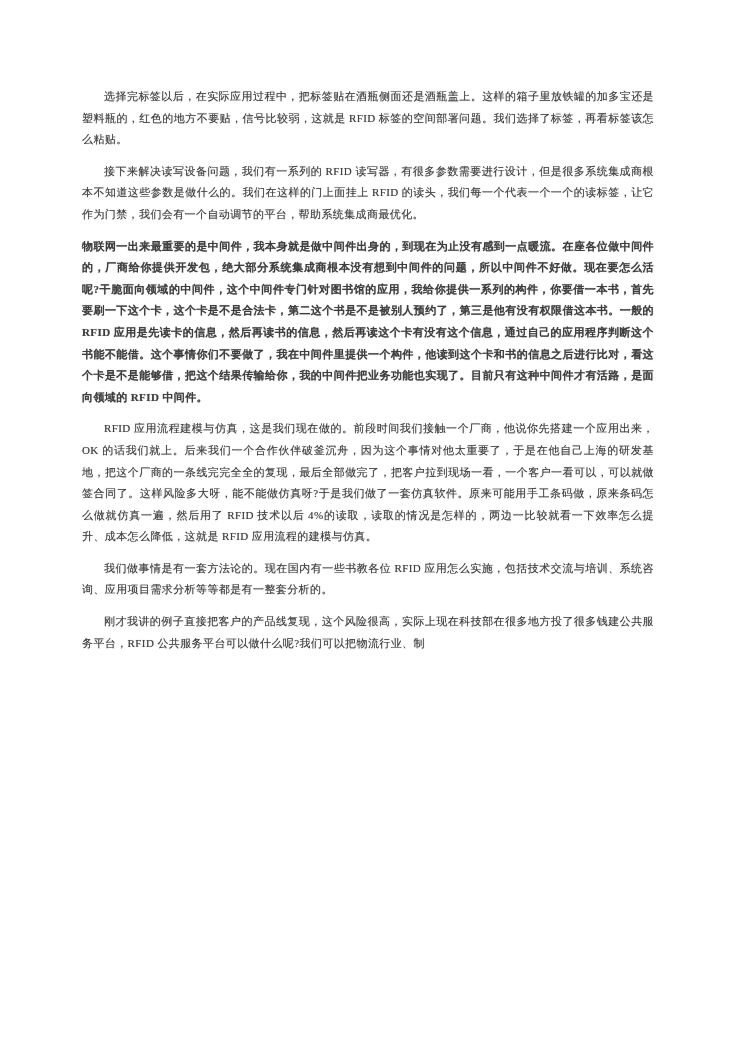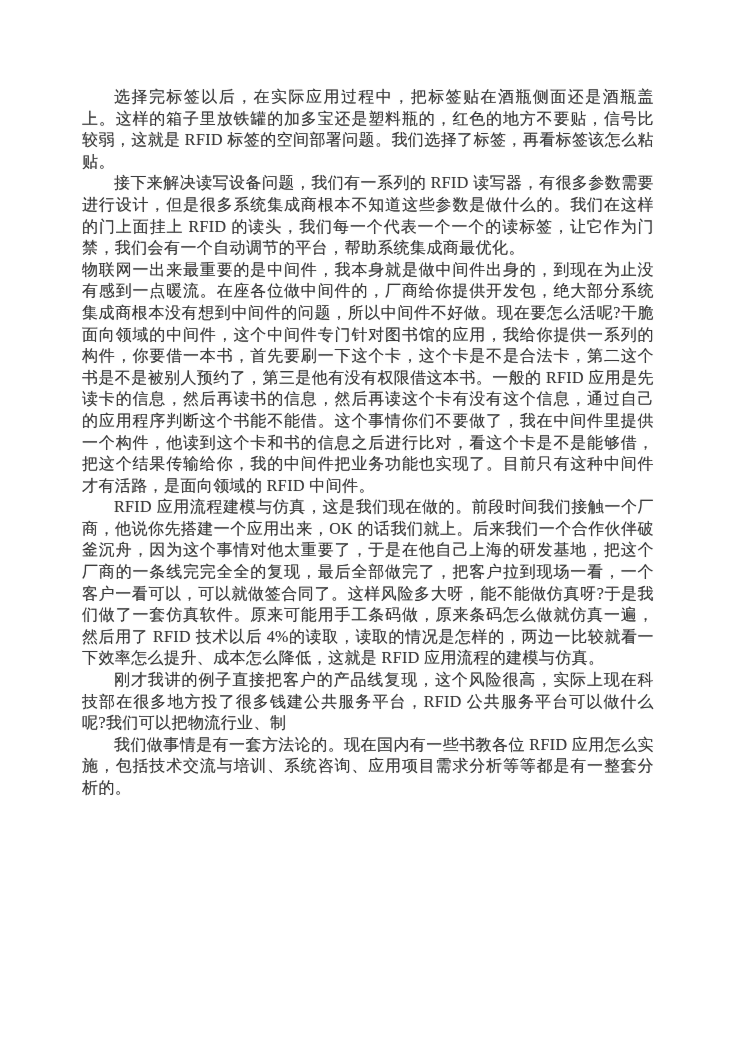--- a/index.html
+++ b/index.html
@@ -16,41 +16,43 @@
   }
   .page {
     position: absolute;
     left: 82px;
     top: 86px;
     width: 572px;
   }
   p.para {
     margin: 0;
     padding: 0;
-    font-size: 16px;
+    font-size: 11px;
     line-height: 21.6px;
     letter-spacing: 0.4px;
     color: #3e3e3e;
     text-align: justify;
     text-indent: 2em;
     
     text-shadow: 0 0 0.8px rgba(90, 90, 90, 0.65);
   }
   p.para + p.para {
+    margin-top: 10px;
   }
   p.para.noindent {
     text-indent: 0;
+    font-weight: bold;
   }
   p.para.tight {
     margin-top: 0;
   }
 </style>
 </head>
 <body>
 
 <div class="page">
   <p class="para">选择完标签以后，在实际应用过程中，把标签贴在酒瓶侧面还是酒瓶盖上。这样的箱子里放铁罐的加多宝还是塑料瓶的，红色的地方不要贴，信号比较弱，这就是 RFID 标签的空间部署问题。我们选择了标签，再看标签该怎么粘贴。</p>
   <p class="para">接下来解决读写设备问题，我们有一系列的 RFID 读写器，有很多参数需要进行设计，但是很多系统集成商根本不知道这些参数是做什么的。我们在这样的门上面挂上 RFID 的读头，我们每一个代表一个一个的读标签，让它作为门禁，我们会有一个自动调节的平台，帮助系统集成商最优化。</p>
   <p class="para noindent tight">物联网一出来最重要的是中间件，我本身就是做中间件出身的，到现在为止没有感到一点暖流。在座各位做中间件的，厂商给你提供开发包，绝大部分系统集成商根本没有想到中间件的问题，所以中间件不好做。现在要怎么活呢?干脆面向领域的中间件，这个中间件专门针对图书馆的应用，我给你提供一系列的构件，你要借一本书，首先要刷一下这个卡，这个卡是不是合法卡，第二这个书是不是被别人预约了，第三是他有没有权限借这本书。一般的 RFID 应用是先读卡的信息，然后再读书的信息，然后再读这个卡有没有这个信息，通过自己的应用程序判断这个书能不能借。这个事情你们不要做了，我在中间件里提供一个构件，他读到这个卡和书的信息之后进行比对，看这个卡是不是能够借，把这个结果传输给你，我的中间件把业务功能也实现了。目前只有这种中间件才有活路，是面向领域的 RFID 中间件。</p>
   <p class="para">RFID 应用流程建模与仿真，这是我们现在做的。前段时间我们接触一个厂商，他说你先搭建一个应用出来，OK 的话我们就上。后来我们一个合作伙伴破釜沉舟，因为这个事情对他太重要了，于是在他自己上海的研发基地，把这个厂商的一条线完完全全的复现，最后全部做完了，把客户拉到现场一看，一个客户一看可以，可以就做签合同了。这样风险多大呀，能不能做仿真呀?于是我们做了一套仿真软件。原来可能用手工条码做，原来条码怎么做就仿真一遍，然后用了 RFID 技术以后 4%的读取，读取的情况是怎样的，两边一比较就看一下效率怎么提升、成本怎么降低，这就是 RFID 应用流程的建模与仿真。</p>
+  <p class="para">我们做事情是有一套方法论的。现在国内有一些书教各位 RFID 应用怎么实施，包括技术交流与培训、系统咨询、应用项目需求分析等等都是有一整套分析的。</p>
   <p class="para">刚才我讲的例子直接把客户的产品线复现，这个风险很高，实际上现在科技部在很多地方投了很多钱建公共服务平台，RFID 公共服务平台可以做什么呢?我们可以把物流行业、制</p>
-  <p class="para">我们做事情是有一套方法论的。现在国内有一些书教各位 RFID 应用怎么实施，包括技术交流与培训、系统咨询、应用项目需求分析等等都是有一整套分析的。</p>
 </div>
 
 </body></html>

